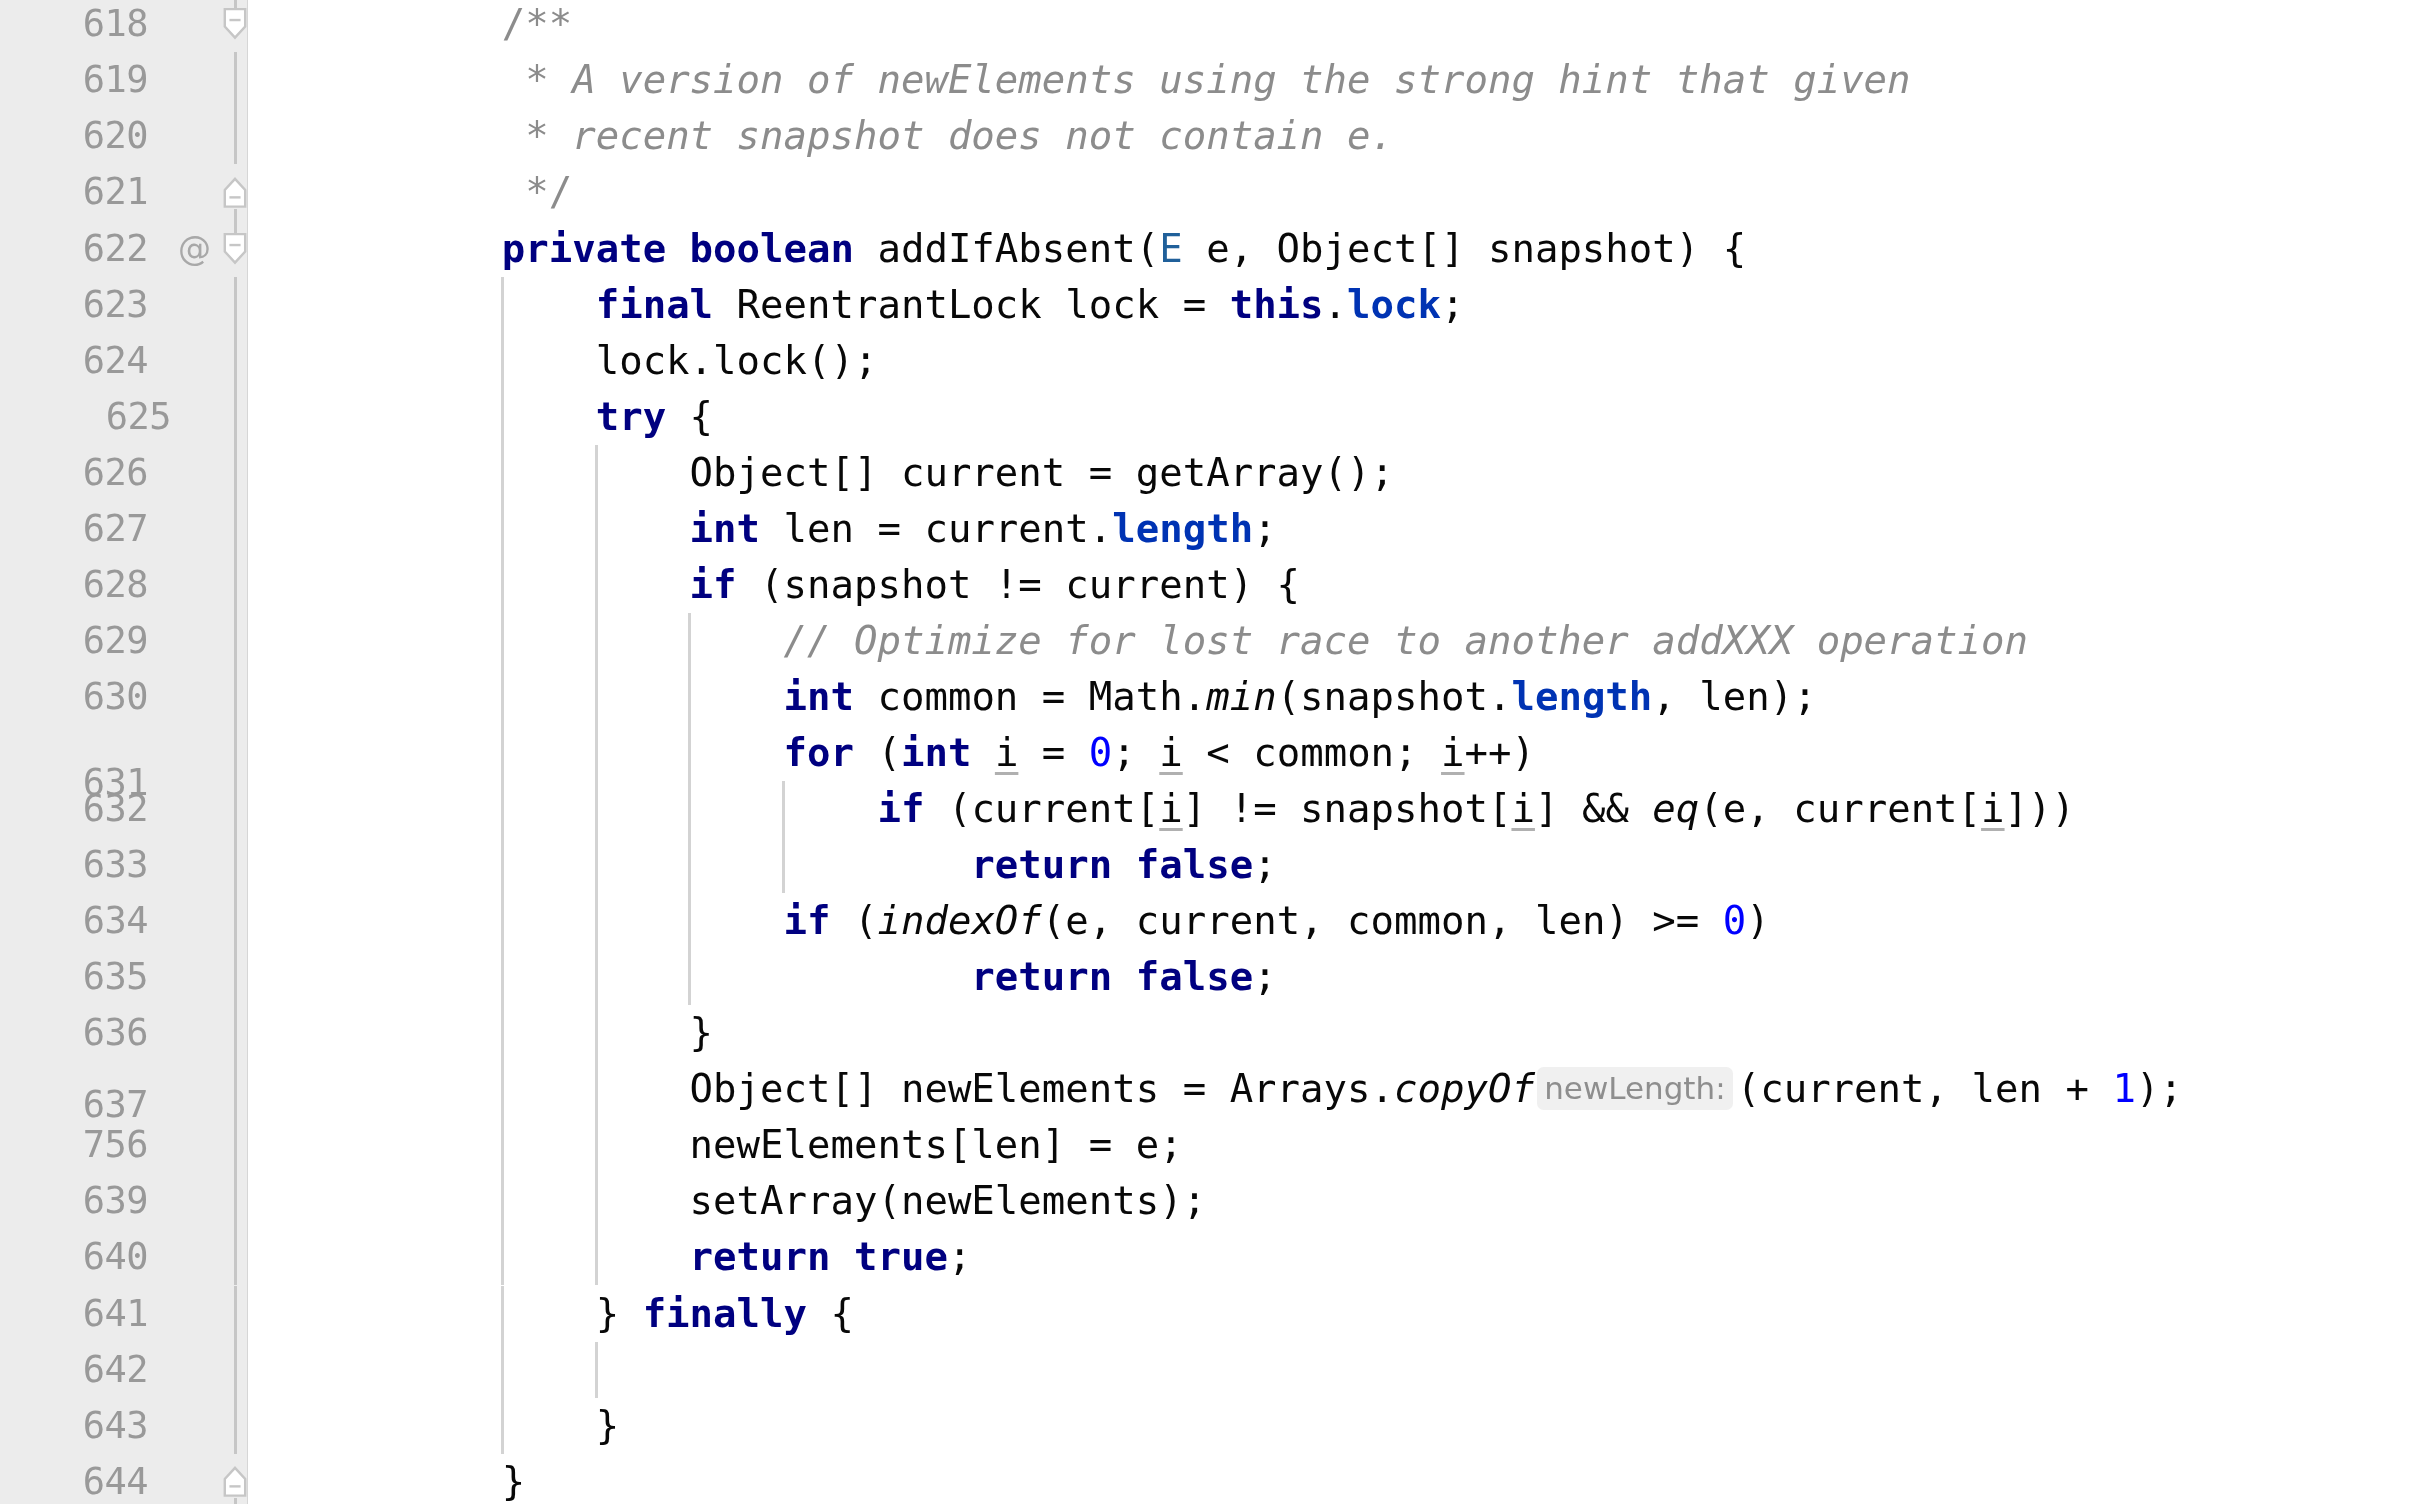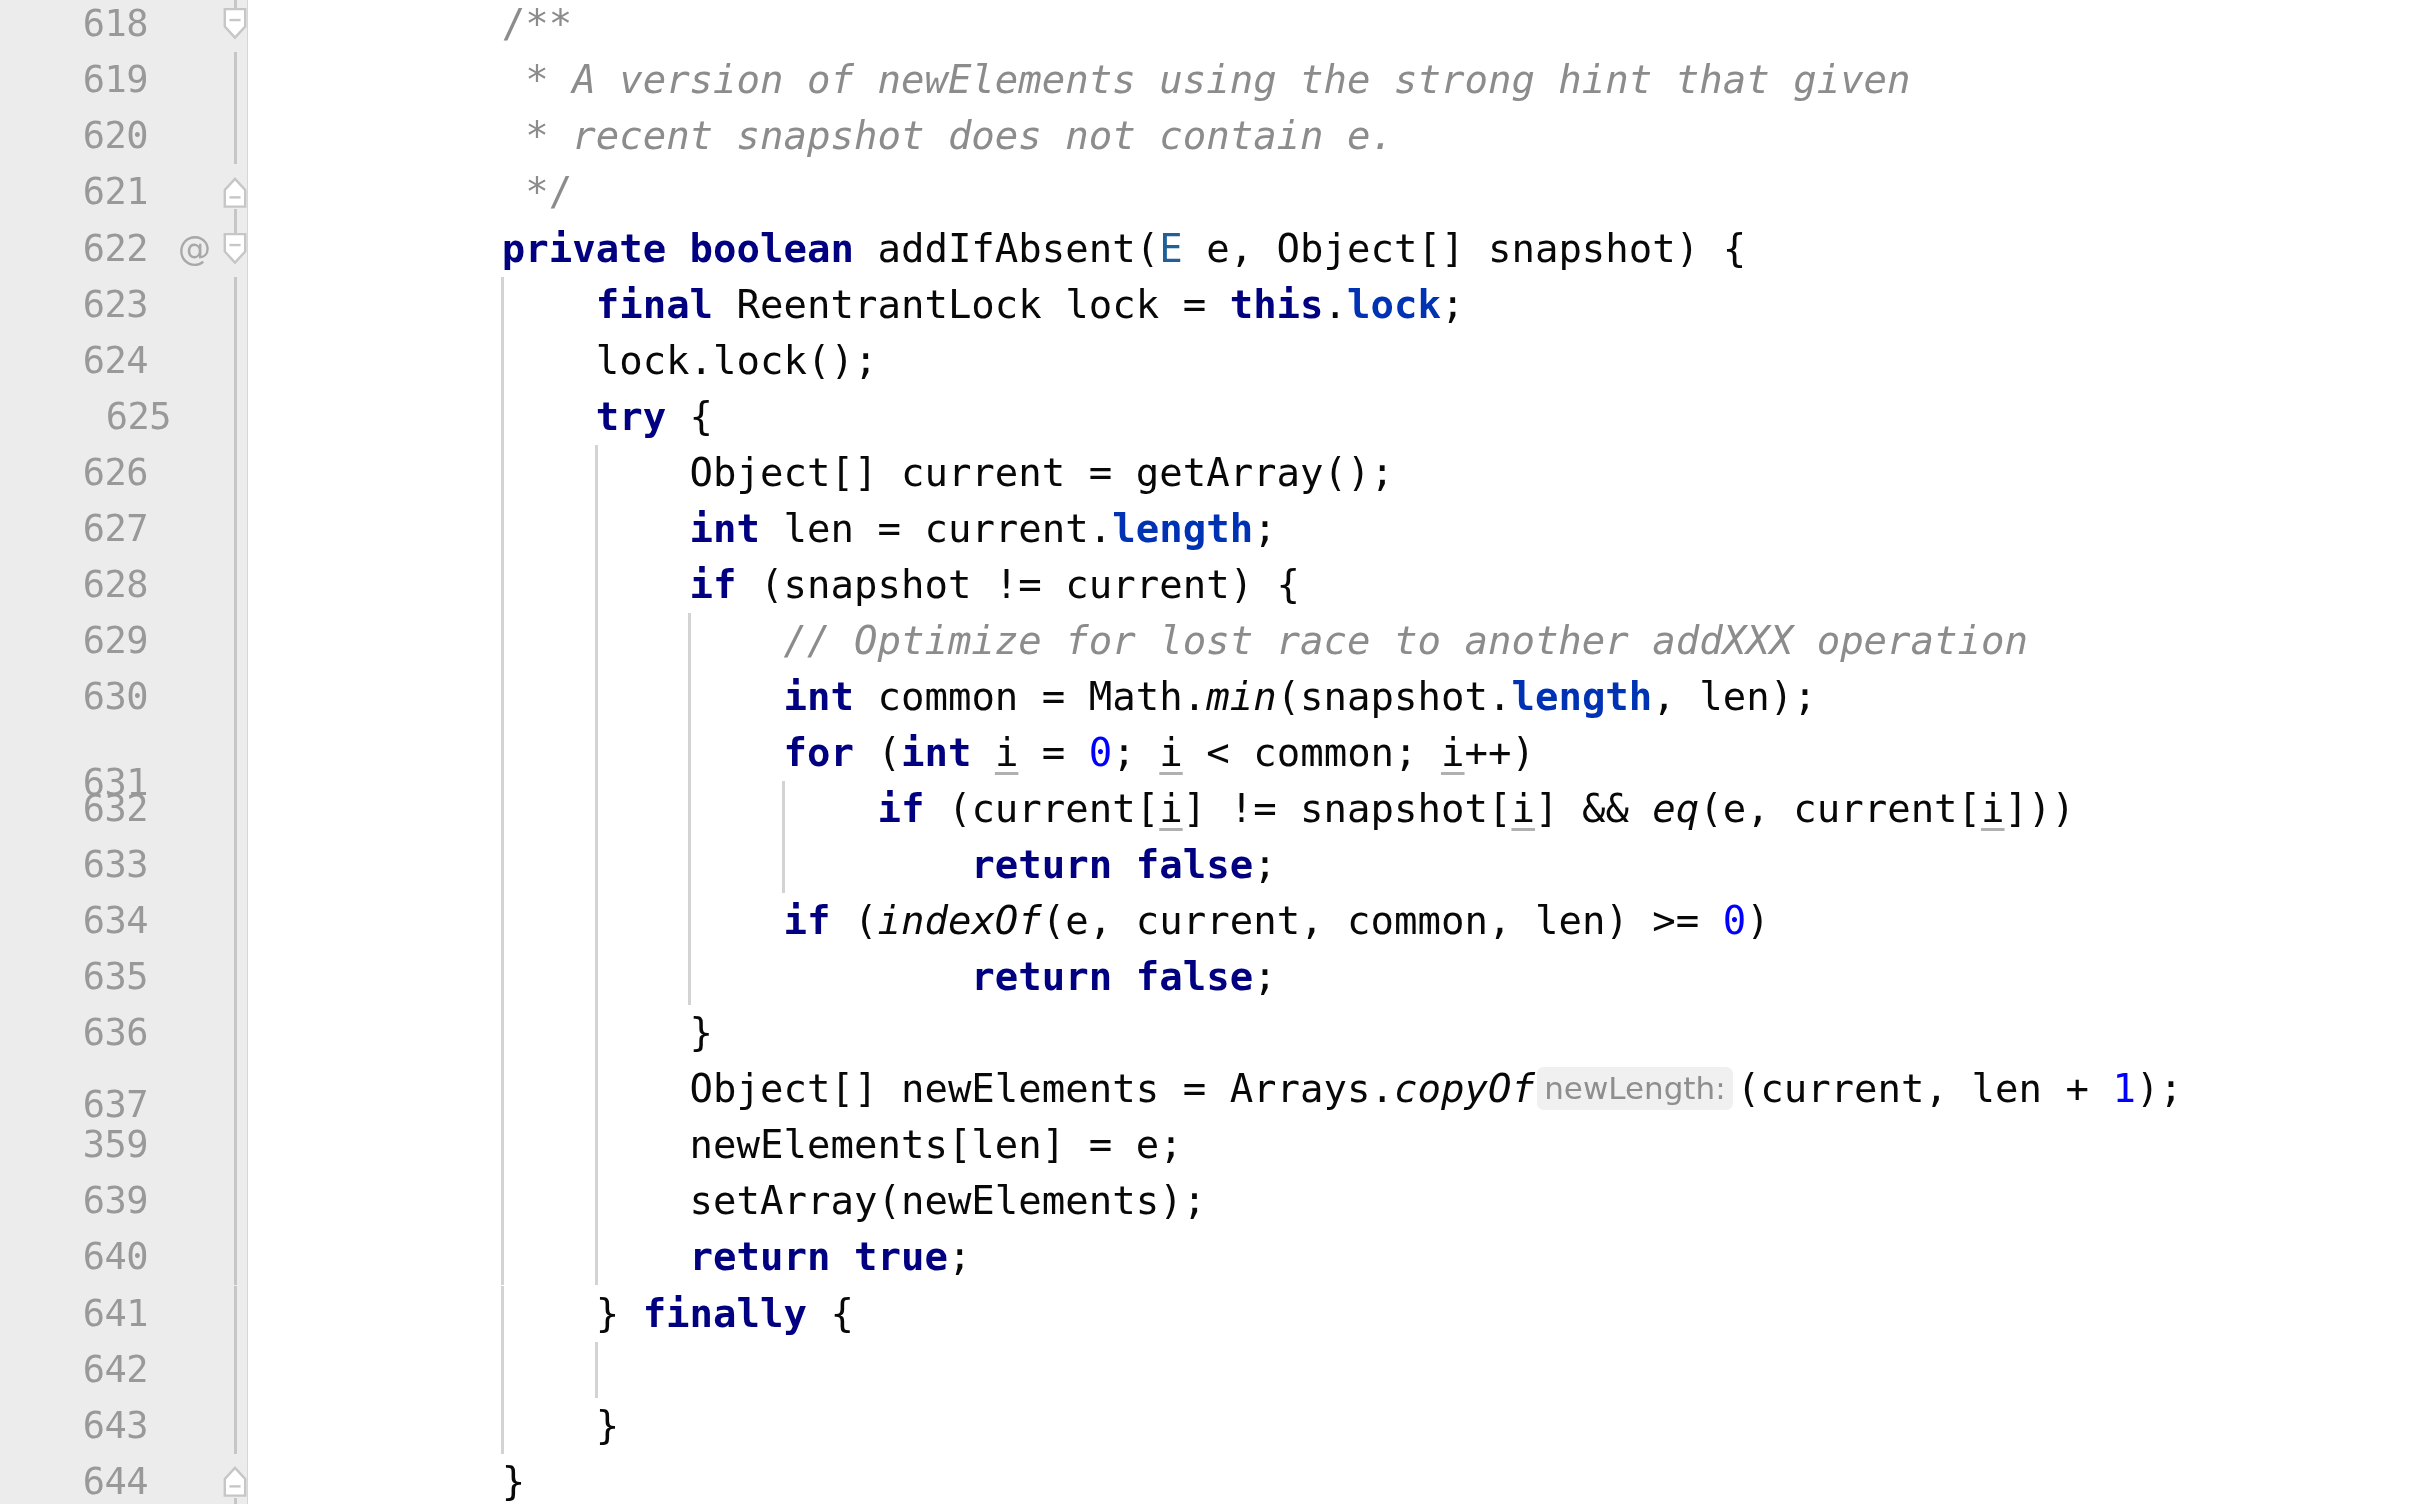--- a/index.html
+++ b/index.html
@@ -214,21 +214,21 @@
         <div class="gutter-row" style="position: absolute; left: 0px; top: 949px; width: 248px;">
           <div class="line-no">635</div>
         </div>
         <div class="gutter-row" style="position: absolute; left: 0px; top: 1005px; width: 248px;">
           <div class="line-no">636</div>
         </div>
         <div class="gutter-row" style="position: absolute; left: 0px; top: 1077px; width: 228px;">
           <div class="line-no">637</div>
         </div>
         <div class="gutter-row" style="position: absolute; left: 0px; top: 1117px; width: 248px;">
-          <div class="line-no">359</div>
+          <div class="line-no">756</div>
         </div>
         <div class="gutter-row" style="position: absolute; left: 0px; top: 1173px; width: 248px;">
           <div class="line-no">639</div>
         </div>
         <div class="gutter-row" style="position: absolute; left: 0px; top: 1229px; width: 248px;">
           <div class="line-no">640</div>
         </div>
         <div class="gutter-row" style="position: absolute; left: 0px; top: 1286px; width: 248px;">
           <div class="line-no">641</div>
         </div>

